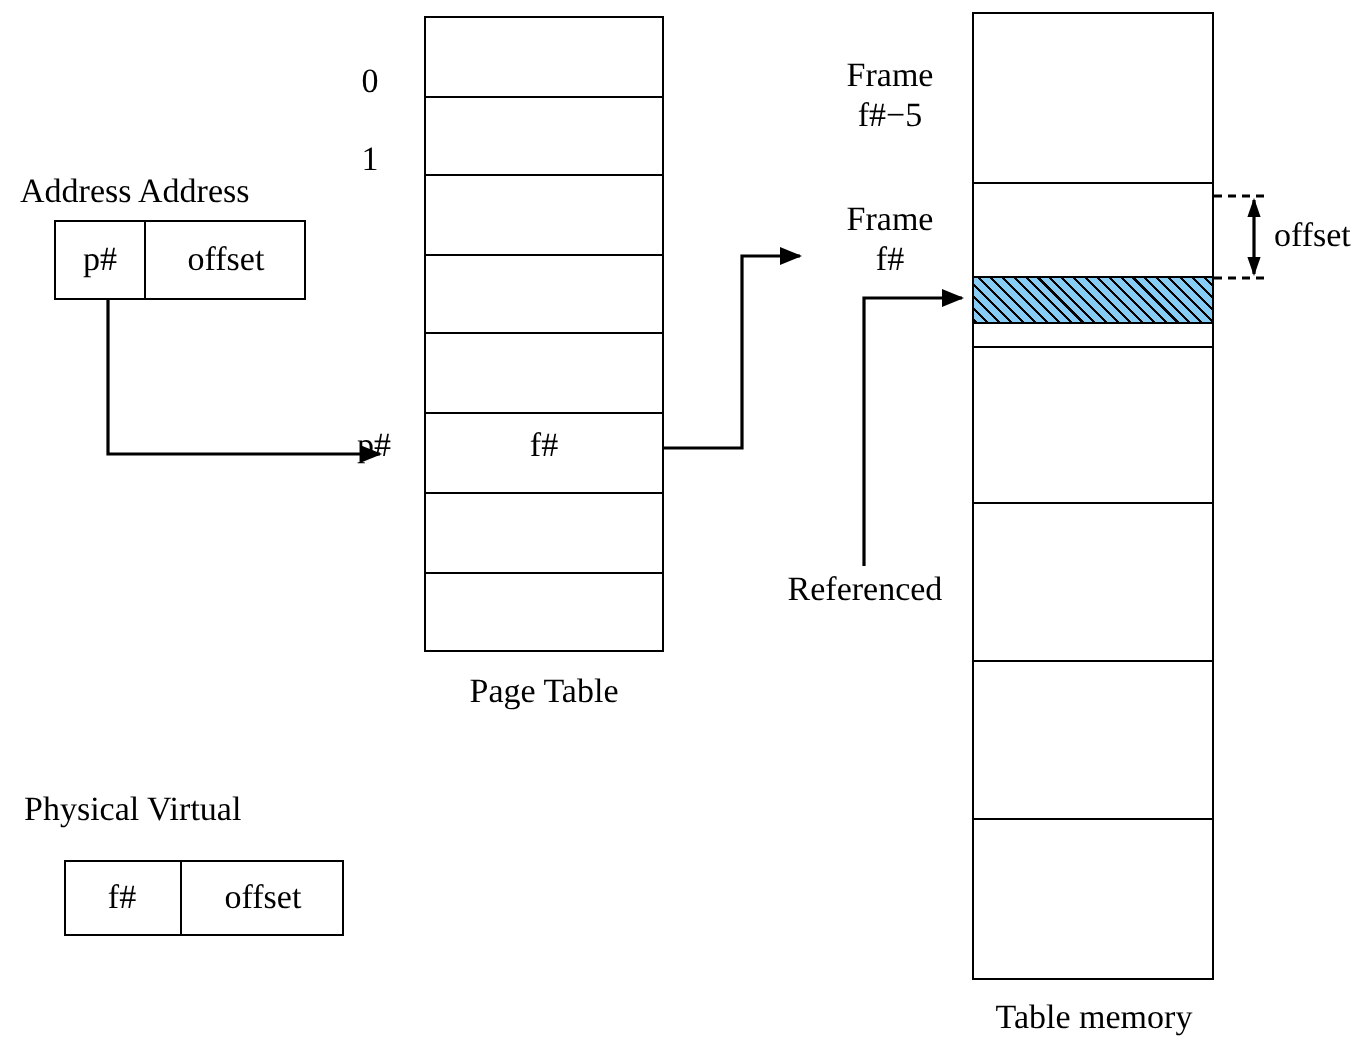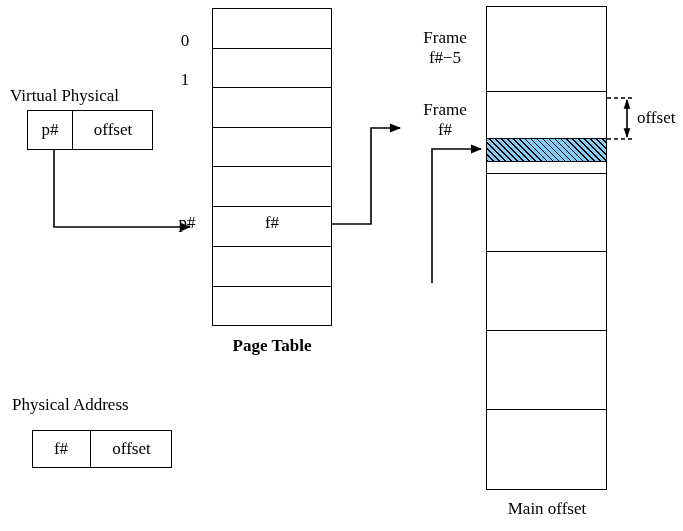--- a/index.html
+++ b/index.html
@@ -57,28 +57,28 @@
     width: 683px;
     height: 531px;
     pointer-events: none;
   }
 </style>
 </head>
 <body>
 
 <div id="canvas">
 
-  <div class="lbl" style="left:10px; top:86px; font-size:17px;">Virtual Physical</div>
+  <div class="lbl" style="left:10px; top:86px; font-size:17px;">Address Address</div>
 
   <div class="box" style="left:27px; top:110px; width:126px; height:40px;"></div>
   <div class="vline" style="left:72px; top:110px; height:40px;"></div>
   <div class="lbl ctr" style="left:27px; top:120px; width:46px; font-size:17px;">p#</div>
   <div class="lbl ctr" style="left:73px; top:120px; width:80px; font-size:17px;">offset</div>
 
-  <div class="lbl" style="left:12px; top:395px; font-size:17px;">Physical Address</div>
+  <div class="lbl" style="left:12px; top:395px; font-size:17px;">Physical Virtual</div>
 
   <div class="box" style="left:32px; top:430px; width:140px; height:38px;"></div>
   <div class="vline" style="left:90px; top:430px; height:38px;"></div>
   <div class="lbl ctr" style="left:32px; top:439px; width:58px; font-size:17px;">f#</div>
   <div class="lbl ctr" style="left:91px; top:439px; width:81px; font-size:17px;">offset</div>
 
   <div class="box" style="left:212px; top:8px; width:120px; height:318px;">
     <div class="cellrow" style="top:39px;"></div>
     <div class="cellrow" style="top:78px;"></div>
     <div class="cellrow" style="top:118px;"></div>
@@ -87,21 +87,21 @@
     <div class="cellrow" style="top:237px;"></div>
     <div class="cellrow" style="top:277px;"></div>
   </div>
 
   <div class="lbl ctr" style="left:212px; top:213px; width:120px; font-size:17px;">f#</div>
 
   <div class="lbl ctr" style="left:165px; top:31px; width:40px; font-size:17px;">0</div>
   <div class="lbl ctr" style="left:165px; top:70px; width:40px; font-size:17px;">1</div>
   <div class="lbl ctr" style="left:167px; top:213px; width:40px; font-size:17px;">p#</div>
 
-  <div class="lbl ctr" style="left:212px; top:336px; width:120px; font-size:17px;font-weight:bold;">Page Table</div>
+  <div class="lbl ctr" style="left:212px; top:336px; width:120px; font-size:17px;">Page Table</div>
 
   <div class="box" style="left:486px; top:6px; width:121px; height:484px;">
     <div class="cellrow" style="top:84px;"></div>
     <div class="cellrow" style="top:166px;"></div>
     <div class="cellrow" style="top:244px;"></div>
     <div class="cellrow" style="top:323px;"></div>
     <div class="cellrow" style="top:402px;"></div>
   </div>
 
   <div class="hatch" style="left:486px; top:138px; width:121px; height:24px;"></div>
@@ -111,23 +111,24 @@
     <div>f#−5</div>
   </div>
   <div class="lbl ctr" style="left:410px; top:100px; width:70px; font-size:17px;">
     <div>Frame</div>
     <div>f#</div>
   </div>
 
   <div class="lbl" style="left:637px; top:108px; font-size:17px;">offset</div>
 
   <div class="lbl ctr" style="left:365px; top:285px; width:135px; font-size:17px;">
+    <div>Referenced</div>
   </div>
 
-  <div class="lbl ctr" style="left:477px; top:499px; width:140px; font-size:17px;">Main offset</div>
+  <div class="lbl ctr" style="left:477px; top:499px; width:140px; font-size:17px;">Table memory</div>
 
   <svg class="overlay" viewBox="0 0 683 531">
     <defs>
       <marker id="ah" viewBox="0 0 10 10" refX="9" refY="5" markerWidth="7" markerHeight="7" orient="auto-start-reverse">
         <path d="M 0 1 L 10 5 L 0 9 z" fill="#000"></path>
       </marker>
       <marker id="ahs" viewBox="0 0 10 10" refX="9" refY="5" markerWidth="6" markerHeight="6" orient="auto-start-reverse">
         <path d="M 0 1.5 L 10 5 L 0 8.5 z" fill="#000"></path>
       </marker>
     </defs>

